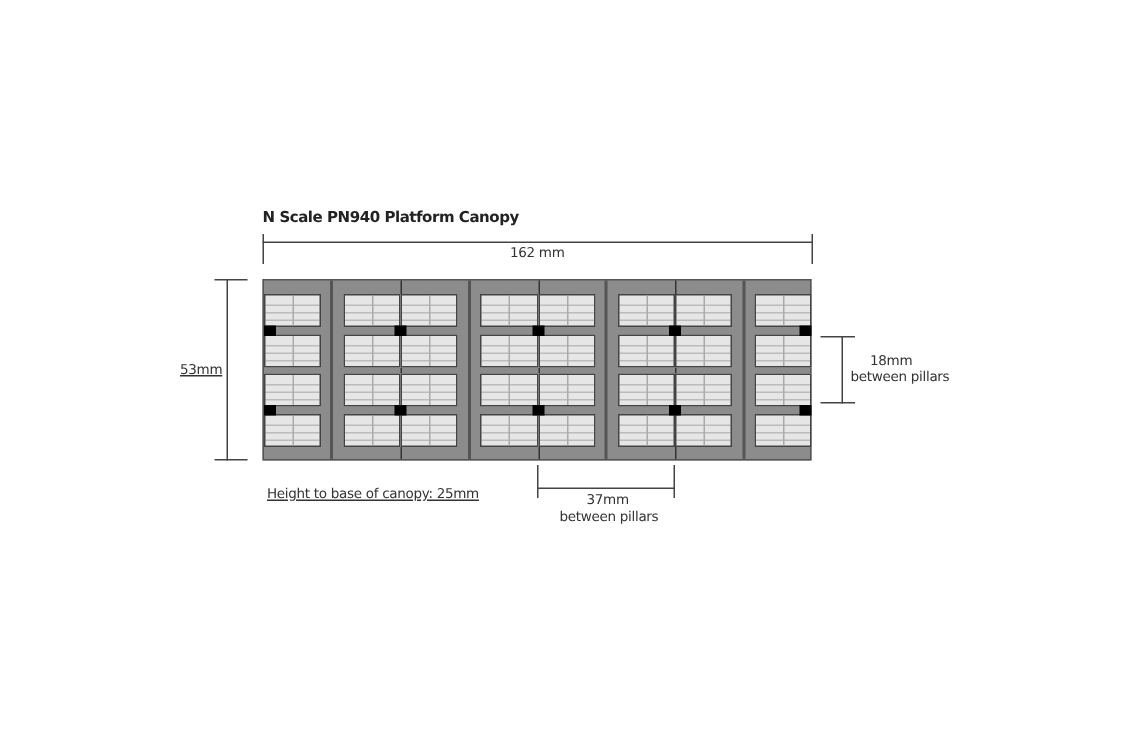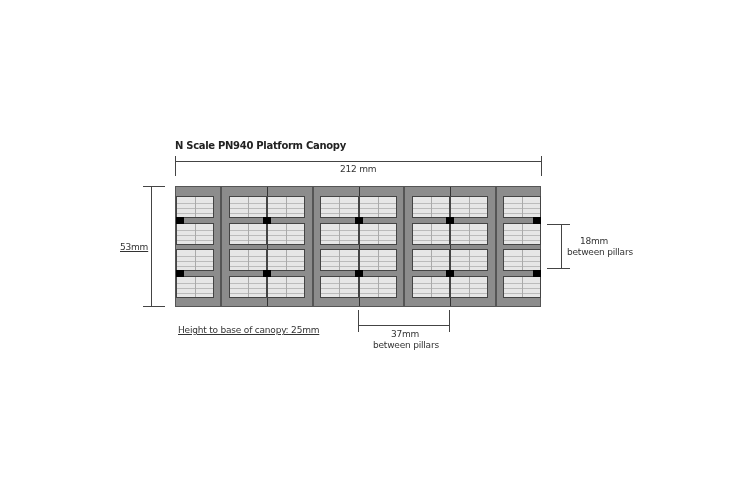--- a/index.html
+++ b/index.html
@@ -20,21 +20,21 @@
 </style>
 </head>
 <body>
 
 <div class="abs title">N Scale PN940 Platform Canopy</div>
 
 <div>
   <div class="abs vline" style="left:175px;top:156px;height:20px;"></div>
   <div class="abs vline" style="left:541px;top:156px;height:20px;"></div>
   <div class="abs hline" style="left:175px;top:161px;width:367px;"></div>
-  <div class="abs lbl" style="left:340px;top:164px;">212 mm</div>
+  <div class="abs lbl" style="left:340px;top:164px;">162 mm</div>
 </div>
 
 <div>
   <div class="abs hline" style="left:143px;top:186px;width:22px;"></div>
   <div class="abs hline" style="left:143px;top:306px;width:22px;"></div>
   <div class="abs vline" style="left:151px;top:186px;height:121px;"></div>
   <div class="abs lbl" style="left:120px;top:242px;text-decoration:underline;">53mm</div>
 </div>
 
 <div class="abs canopy">

